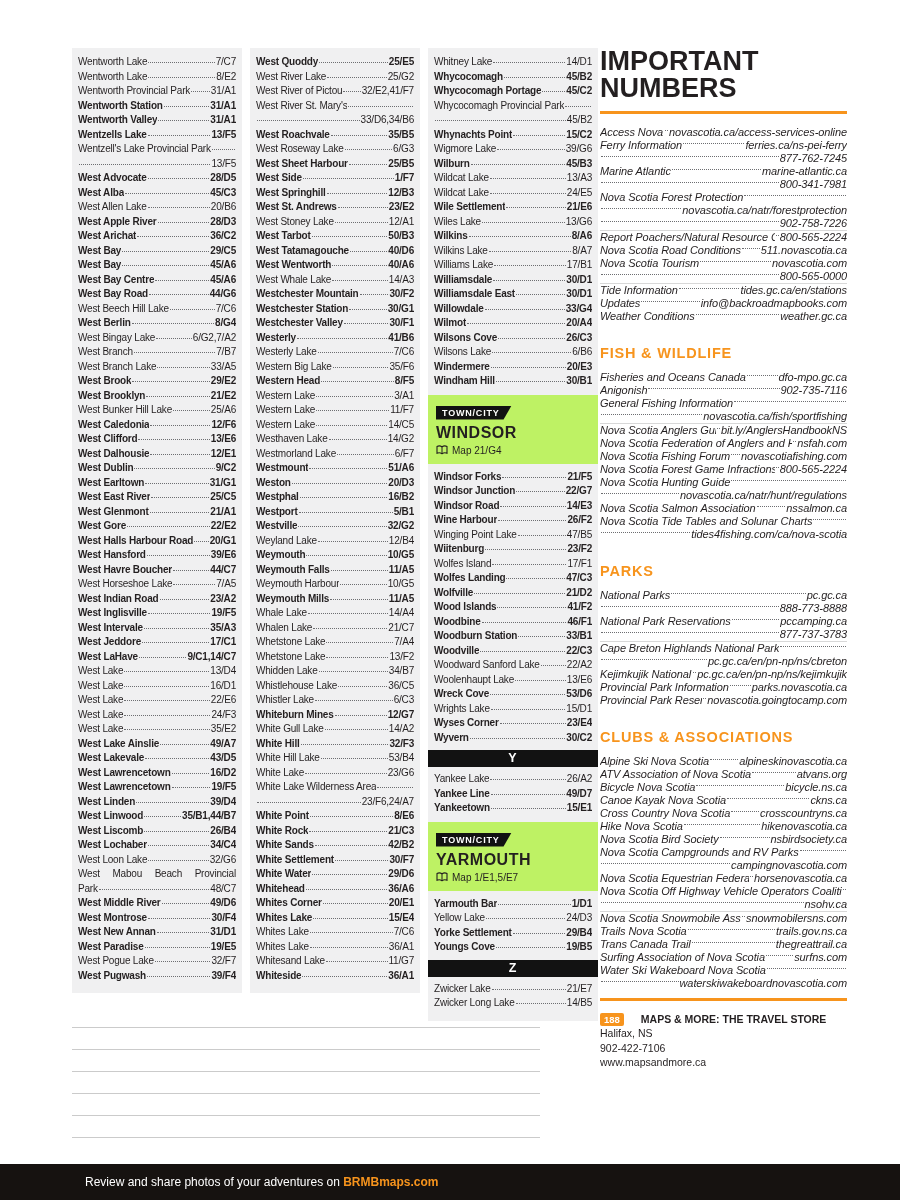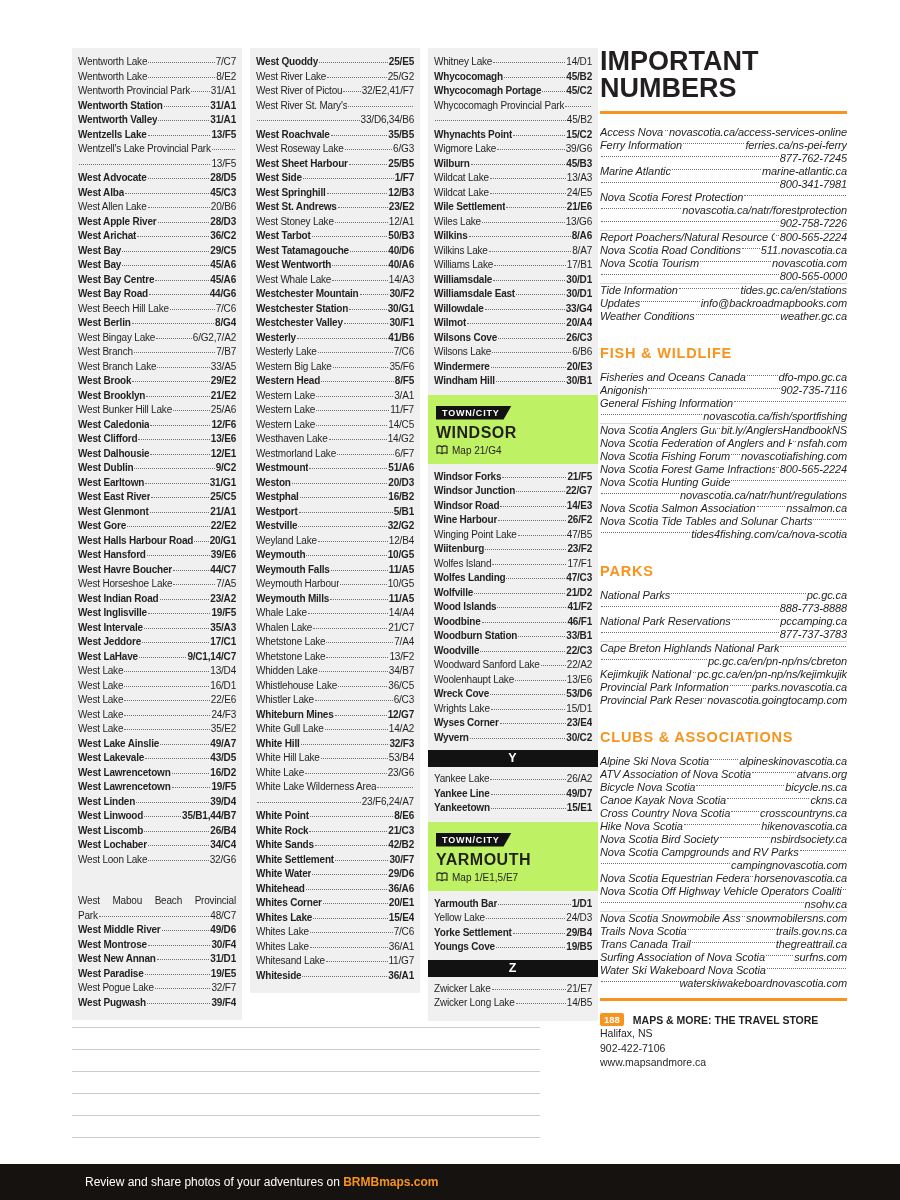--- a/index.html
+++ b/index.html
@@ -9,36 +9,36 @@
     font-family:"Liberation Sans",sans-serif;color:#231f20;overflow:hidden;
   }
   
   .index-area{position:absolute;left:72px;top:48px;display:flex;gap:8px;align-items:flex-start;}
   .col{width:170px;background:#f0f0f1;padding:7px 6px 10px;box-sizing:border-box;}
   .row{display:flex;align-items:baseline;font-size:10px;line-height:14.5px;letter-spacing:-0.2px;white-space:nowrap;overflow:hidden;}
   .row.b{font-weight:bold;}
   .nm{flex:0 1 auto;overflow:hidden;}
   .ld{flex:1 1 auto;min-width:3px;border-bottom:1px dotted #6d6e71;margin:0 1px;transform:translateY(-2px);}
   .rf{flex:0 0 auto;}
-  .row-j{font-size:10px;line-height:14.5px;letter-spacing:-0.2px;text-align:justify;text-align-last:justify;margin-top:27px;}
+  .row-j{font-size:10px;line-height:14.5px;letter-spacing:-0.2px;text-align:justify;text-align-last:justify;}
   .letter-bar{background:#121212;color:#fff;text-align:center;font-weight:bold;font-size:12.5px;line-height:17px;height:17px;margin:5px -6px;letter-spacing:1px;}
   .town{background:#bef264;margin:6px -6px;padding:7px 8px 8px;}
   .town-tag{display:inline-block;background:#121212;color:#fff;font-weight:bold;font-size:9px;letter-spacing:0.8px;padding:2px 12px 2px 6px;clip-path:polygon(0 0,100% 0,calc(100% - 8px) 100%,0 100%);}
   .town-name{font-weight:800;font-size:16px;letter-spacing:0.5px;margin-top:4px;}
   .town-map{font-size:10px;margin-top:3px;display:flex;align-items:center;gap:4px;}
   
   .sidebar{position:absolute;left:600px;top:48px;width:247px;}
   .side-title{font-size:27px;line-height:27px;font-weight:800;margin:0;}
   .orange-rule{height:3px;background:var(--accent);margin:9px 0 12px;}
   .srow{display:flex;align-items:center;font-size:11px;line-height:13px;letter-spacing:-0.1px;white-space:nowrap;overflow:hidden;font-style:italic;}
   .srow.sep{border-top:1px solid #d8d8d8;}
   .section-h{color:var(--accent);font-weight:800;font-size:14.5px;letter-spacing:0.8px;margin:22px 0 10px;}
   .adv-title{font-size:24px;line-height:25px;font-weight:800;margin:24px 0 0;}
   .adv-rule{height:3px;background:var(--accent);margin:8px 0 12px;}
-  .adv-head{display:flex;align-items:flex-end;gap:9px;}
+  .adv-head{display:flex;align-items:flex-start;gap:17px;}
   .adv-badge{display:inline-block;background:var(--accent);color:#fff;font-weight:bold;font-size:9.5px;padding:1px 4px;border-radius:2px;}
   .adv-name{font-weight:bold;font-size:10.5px;}
   .adv-line{font-size:10.5px;line-height:14.5px;}
   
   .notes{position:absolute;left:72px;top:1006px;width:468px;}
   .notes-first{display:flex;align-items:baseline;gap:6px;}
   .notes-label{font-weight:800;font-size:11px;letter-spacing:0.5px;flex:0 0 auto;}
   .notes-fill{flex:1;border-bottom:1px solid #c9c9c9;transform:translateY(-2px);}
   .note-line{border-bottom:1px solid #cbcbcb;height:21px;}
   

